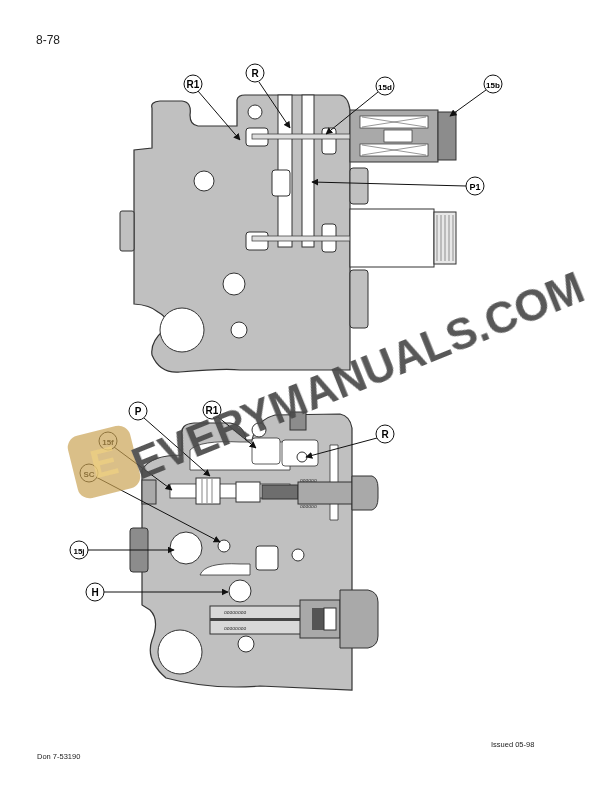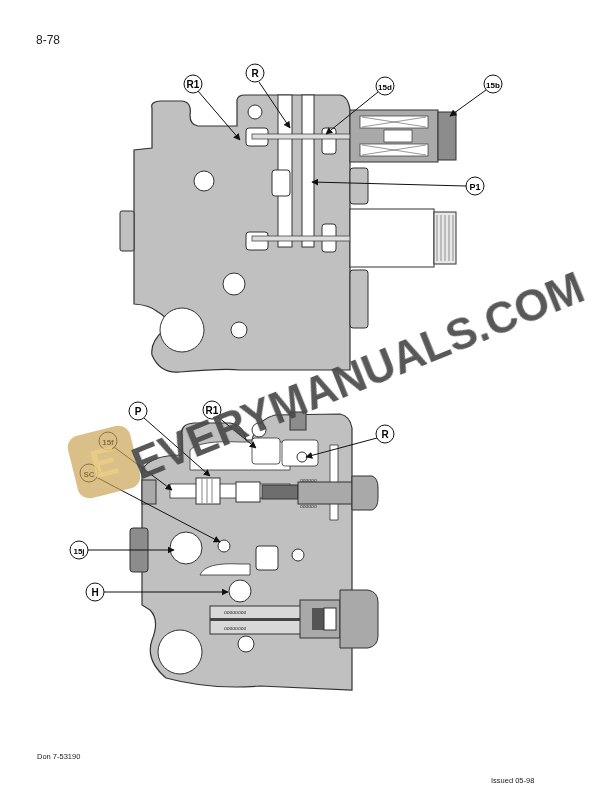--- a/index.html
+++ b/index.html
@@ -1,19 +1,19 @@
 <!DOCTYPE html>
 <html><head>
 <meta charset="utf-8">
 <style>
   html, body { margin:0; padding:0; background:#ffffff; }
   body { width:612px; height:792px; position:relative; overflow:hidden; font-family:"Liberation Sans", sans-serif; }
   .page-num { position:absolute; left:36px; top:33px; font-size:12px; color:#222; }
   .footer-left { position:absolute; left:37px; top:752px; font-size:7.5px; color:#222; }
-  .footer-right { position:absolute; left:491px; top:776px; font-size:7.5px; color:#222; }
+  .footer-right { position:absolute; left:491px; top:740px; font-size:7.5px; color:#222; }
   svg.diagram { position:absolute; left:0; top:0; }
   .callout text { font-family:"Liberation Sans", sans-serif; font-weight:bold; font-size:10px; }
 </style>
 </head>
 <body>
 
 <div class="page-num">8-78</div>
 
 <svg class="diagram" width="612" height="792" viewBox="0 0 612 792">
   <defs>

